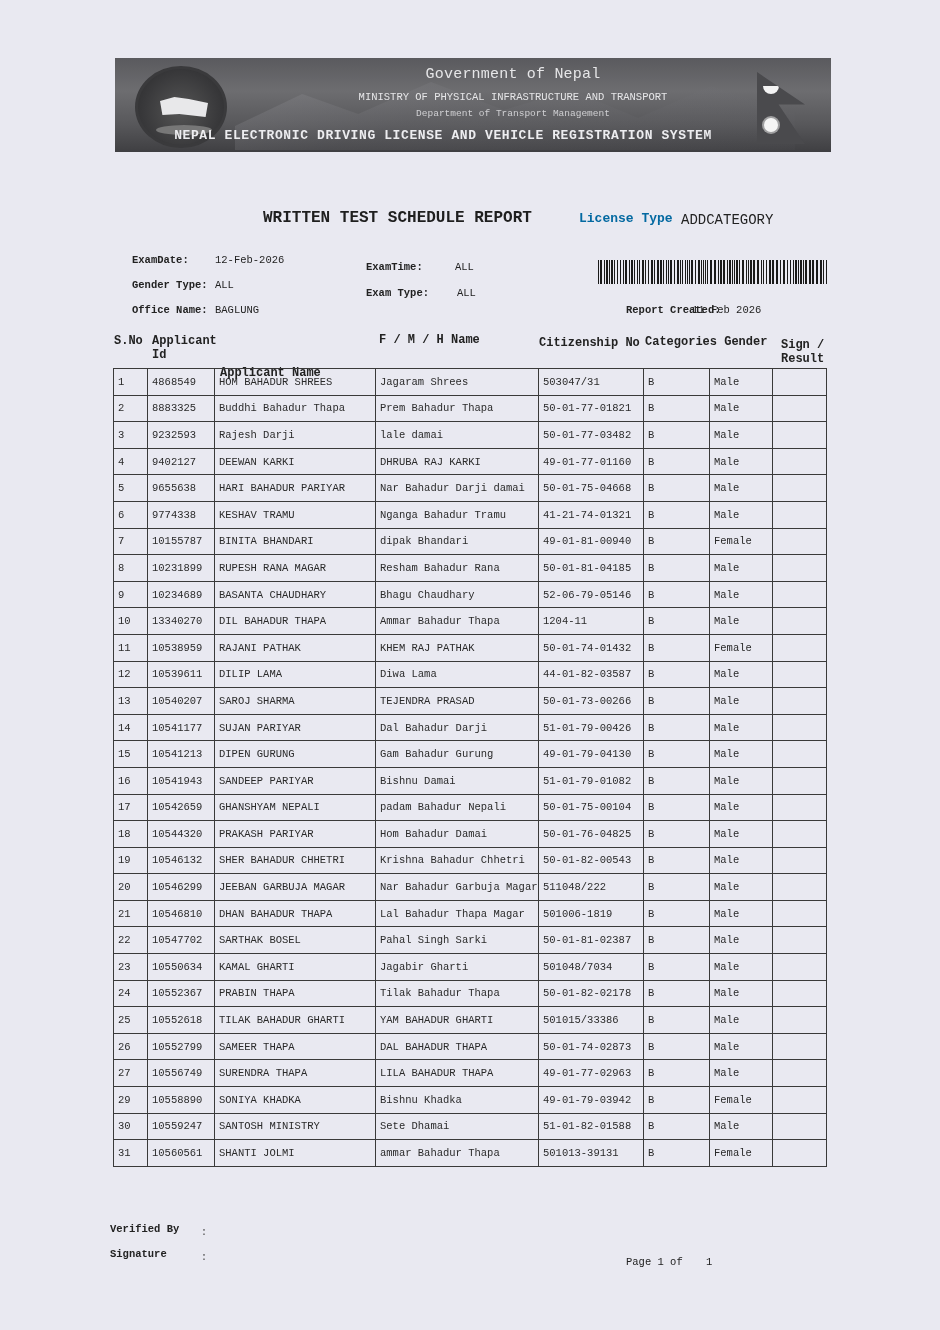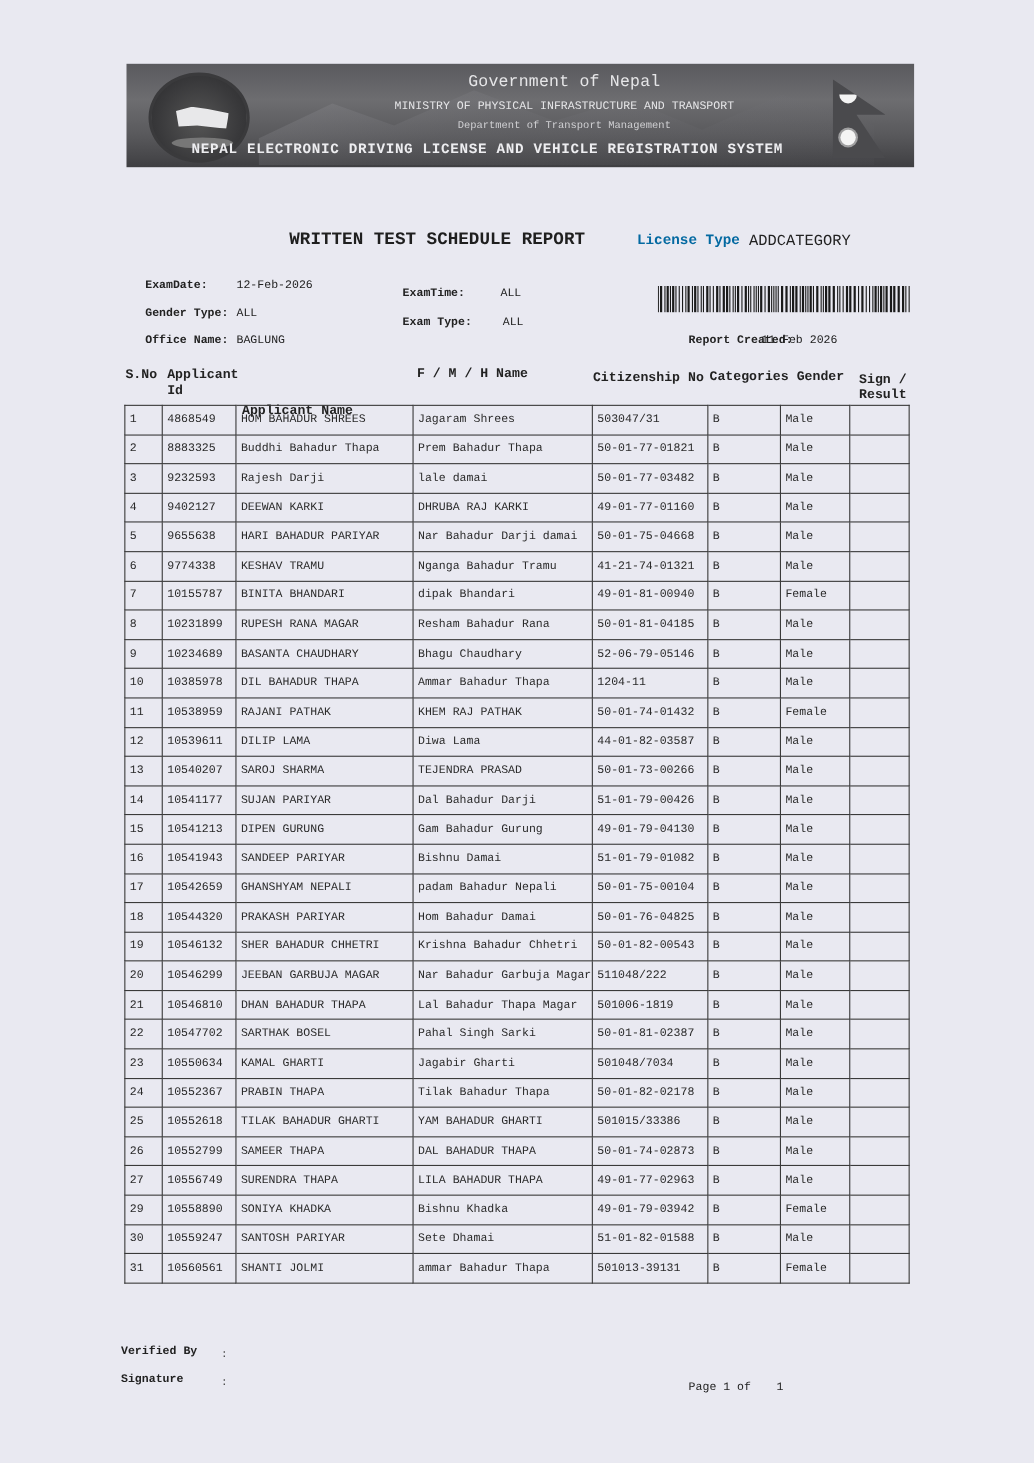--- a/index.html
+++ b/index.html
@@ -330,21 +330,21 @@
           <td class="c-id">10234689</td>
           <td class="c-name">BASANTA  CHAUDHARY</td>
           <td class="c-fmh">Bhagu  Chaudhary</td>
           <td class="c-cit">52-06-79-05146</td>
           <td class="c-cat">B</td>
           <td class="c-gen">Male</td>
           <td class="c-sign"></td>
         </tr>
         <tr>
           <td class="c-sno">10</td>
-          <td class="c-id">10385978</td>
+          <td class="c-id">13340270</td>
           <td class="c-name">DIL BAHADUR THAPA</td>
           <td class="c-fmh">Ammar Bahadur Thapa</td>
           <td class="c-cit">1204-11</td>
           <td class="c-cat">B</td>
           <td class="c-gen">Male</td>
           <td class="c-sign"></td>
         </tr>
         <tr>
           <td class="c-sno">11</td>
           <td class="c-id">10538959</td>
@@ -521,21 +521,21 @@
           <td class="c-name">SONIYA  KHADKA</td>
           <td class="c-fmh">Bishnu  Khadka</td>
           <td class="c-cit">49-01-79-03942</td>
           <td class="c-cat">B</td>
           <td class="c-gen">Female</td>
           <td class="c-sign"></td>
         </tr>
         <tr>
           <td class="c-sno">30</td>
           <td class="c-id">10559247</td>
-          <td class="c-name">SANTOSH  PARIYAR</td>
+          <td class="c-name">SANTOSH  MINISTRY</td>
           <td class="c-fmh">Sete  Dhamai</td>
           <td class="c-cit">51-01-82-01588</td>
           <td class="c-cat">B</td>
           <td class="c-gen">Male</td>
           <td class="c-sign"></td>
         </tr>
         <tr>
           <td class="c-sno">31</td>
           <td class="c-id">10560561</td>
           <td class="c-name">SHANTI  JOLMI</td>

